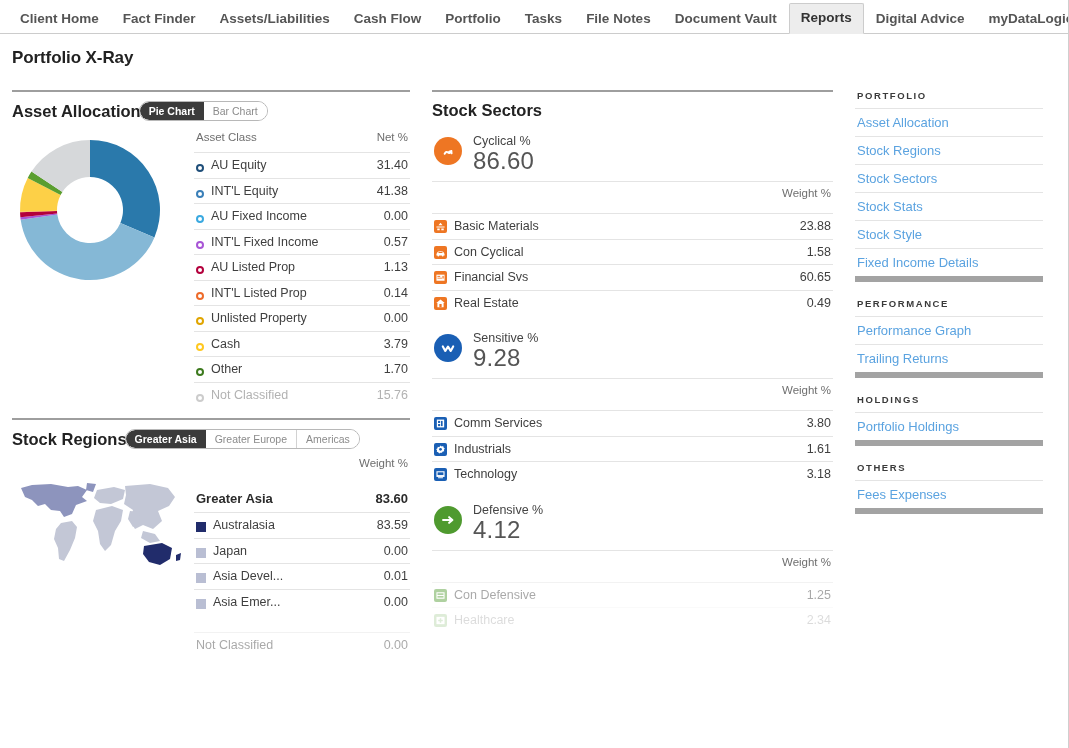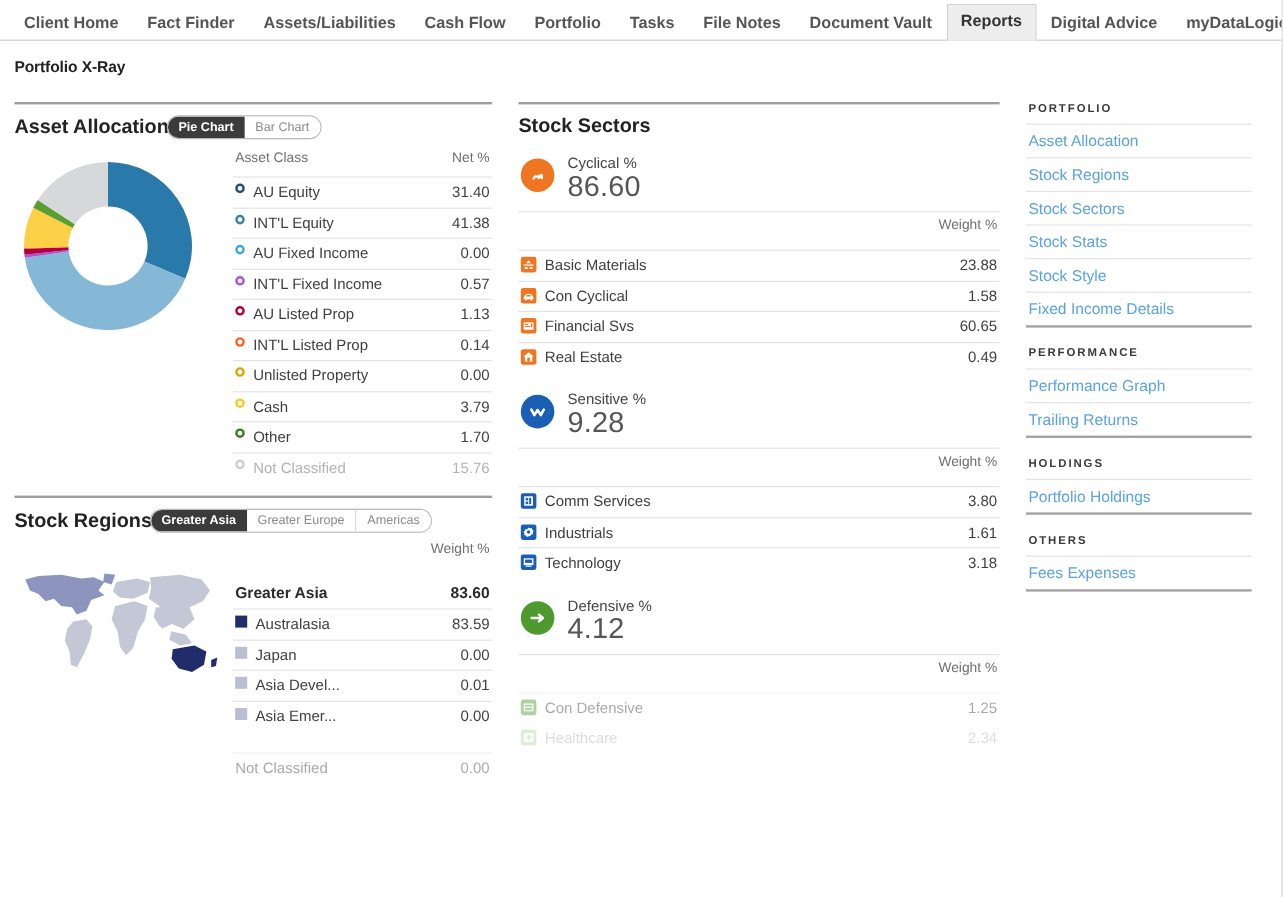--- a/index.html
+++ b/index.html
@@ -44,21 +44,21 @@
     background: #ededed;
     color: #333333;
     font-weight: bold;
     border: 1px solid #cccccc;
     border-bottom: 1px solid #ededed;
     border-radius: 2px 2px 0 0;
   }
 
   
   .page-title {
-    font-size: 13px;
+    font-size: 17px;
     font-weight: bold;
     color: #222222;
     padding: 14px 0 0 12px;
     letter-spacing: -0.1px;
   }
 
   
   .body-cols {
     display: flex;
     padding: 22px 0 0 0;
@@ -127,21 +127,21 @@
   .trow {
     display: flex;
     align-items: center;
     justify-content: space-between;
     font-size: 12.5px;
     color: #3f3f3f;
     border-top: 1px solid #e4e4e4;
     height: 25.5px;
     padding: 0 2px;
   }
-  .trow .lbl { display: flex; align-items: flex-start; gap: 7px; white-space: nowrap; }
+  .trow .lbl { display: flex; align-items: flex-end; gap: 7px; white-space: nowrap; }
   .trow .val { font-size: 12.5px; color: #3f3f3f; }
   .trow.muted .lbl, .trow.muted .val { color: #b2b2b2; }
   .trow.faded { opacity: 0.45; }
   .trow.faded2 { opacity: 0.18; }
 
   .dotring {
     width: 8px; height: 8px;
     border-radius: 50%;
     border: 2.5px solid #333;
     flex: 0 0 auto;
@@ -200,21 +200,21 @@
     letter-spacing: 1.6px; padding: 0 0 7px 2px;
   }
   .side-link {
     display: block;
     font-size: 13px; color: #5ba3e0;
     border-top: 1px solid #e4e4e4;
     padding: 6px 2px 6px 2px;
     text-decoration: none;
     cursor: pointer;
   }
-  .side-group .side-link:last-child { border-bottom: 2px solid #a3a3a3; }
+  .side-group .side-link:last-child { border-bottom: 6px solid #a3a3a3; }
 </style>
 </head>
 <body>
 
 <div class="page">
 
   <div class="topnav" id="topnav">
       <div class="tab">Client Home</div>
       <div class="tab">Fact Finder</div>
       <div class="tab">Assets/Liabilities</div>

